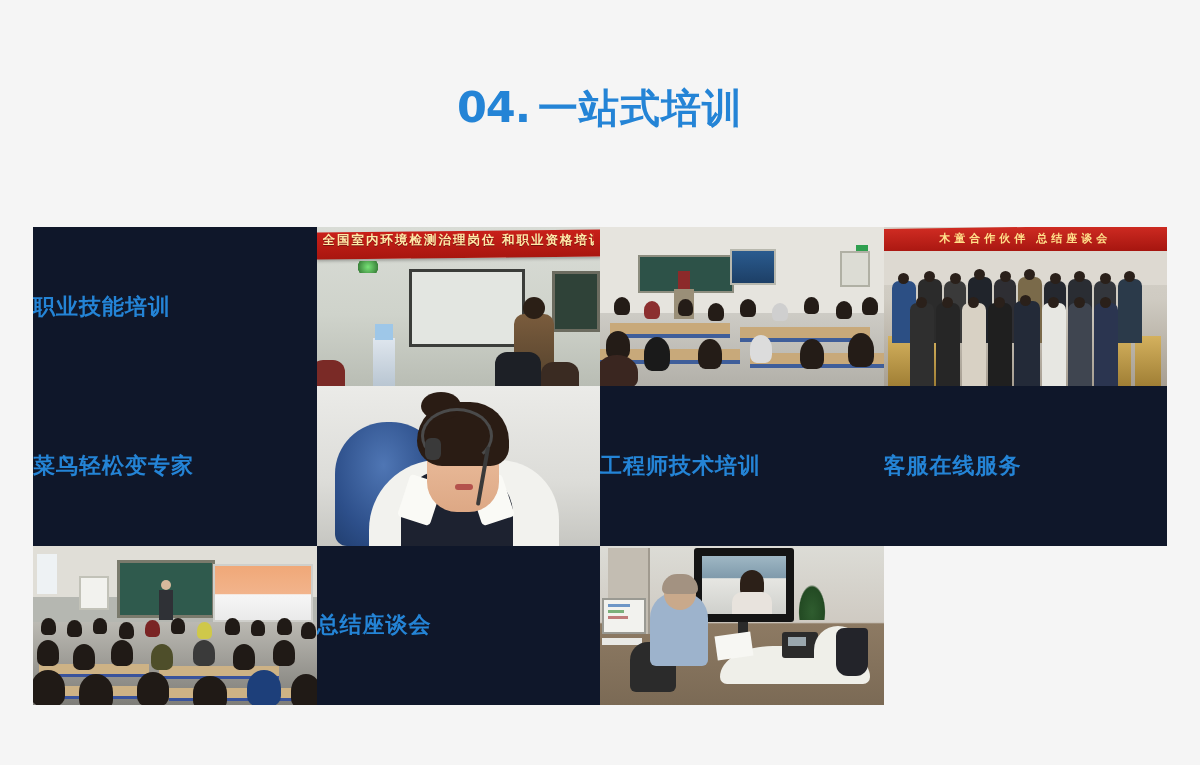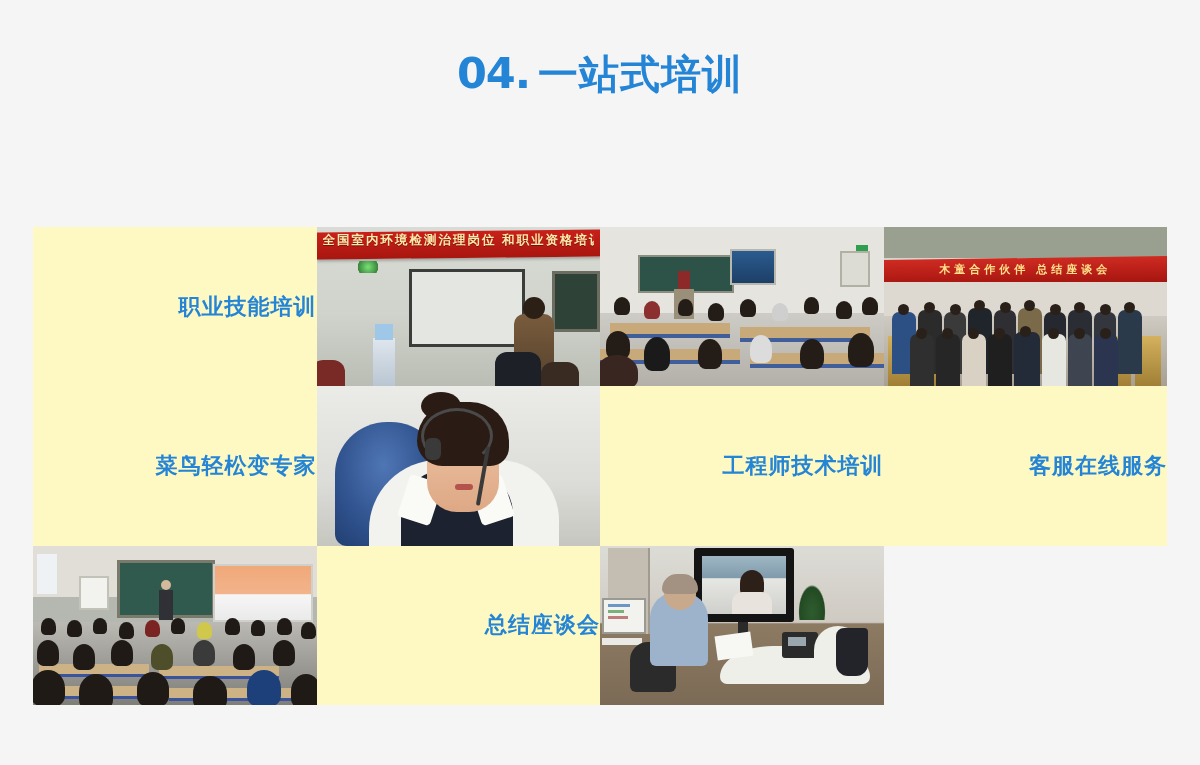--- a/index.html
+++ b/index.html
@@ -23,21 +23,21 @@
   .header {
     position: absolute;
     left: 0;
     top: 0;
     width: 1200px;
     text-align: center;
   }
 
   .title {
     margin: 0;
-    padding-top: 50px;
+    padding-top: 84px;
     font-size: 40px;
     font-weight: bold;
     color: #2484d6;
     letter-spacing: 1px;
     line-height: 1.08;
     white-space: nowrap;
   }
   .title .num {
     font-family: "DejaVu Sans", sans-serif;
     font-weight: bold;
@@ -68,24 +68,24 @@
     grid-template-columns: repeat(4, 283.5px);
     grid-template-rows: repeat(3, 159.3px);
   }
 
   .cell {
     position: relative;
     overflow: hidden;
   }
 
   .cell.text {
-    background: #fef9c3;
+    background: #0f172a;
     display: flex;
     align-items: center;
-    justify-content: flex-end;
+    justify-content: flex-start;
   }
 
   .cell-label {
     font-size: 22px;
     font-weight: bold;
     color: #2484d6;
     letter-spacing: 1px;
     white-space: nowrap;
     user-select: none;
   }
@@ -175,21 +175,21 @@
   .p2 .desk {
     position: absolute; height: 11px; background: #c8a97a;
     border-bottom: 4px solid #3f5e9a;
   }
   .p2 .head {
     position: absolute; border-radius: 50% 50% 30% 30%;
     background: #241c17;
   }
 
   
-  .p3 { background: linear-gradient(#d8d4cc 0%, #cfcbc2 45%, #a79f92 100%); margin-top: 31px; }
+  .p3 { background: linear-gradient(#d8d4cc 0%, #cfcbc2 45%, #a79f92 100%); }
   .p3 .banner3 {
     position: absolute; left: -4px; right: -4px; top: 0; height: 26px;
     background: linear-gradient(#cf2b22, #a5150f);
     transform: skewY(-0.8deg);
   }
   .p3 .banner3-txt {
     position: absolute; left: 0; right: 0; top: 4px;
     font-size: 11px; color: #ffe08a; font-weight: bold; letter-spacing: 4px;
     text-align: center; white-space: nowrap; overflow: hidden;
   }

